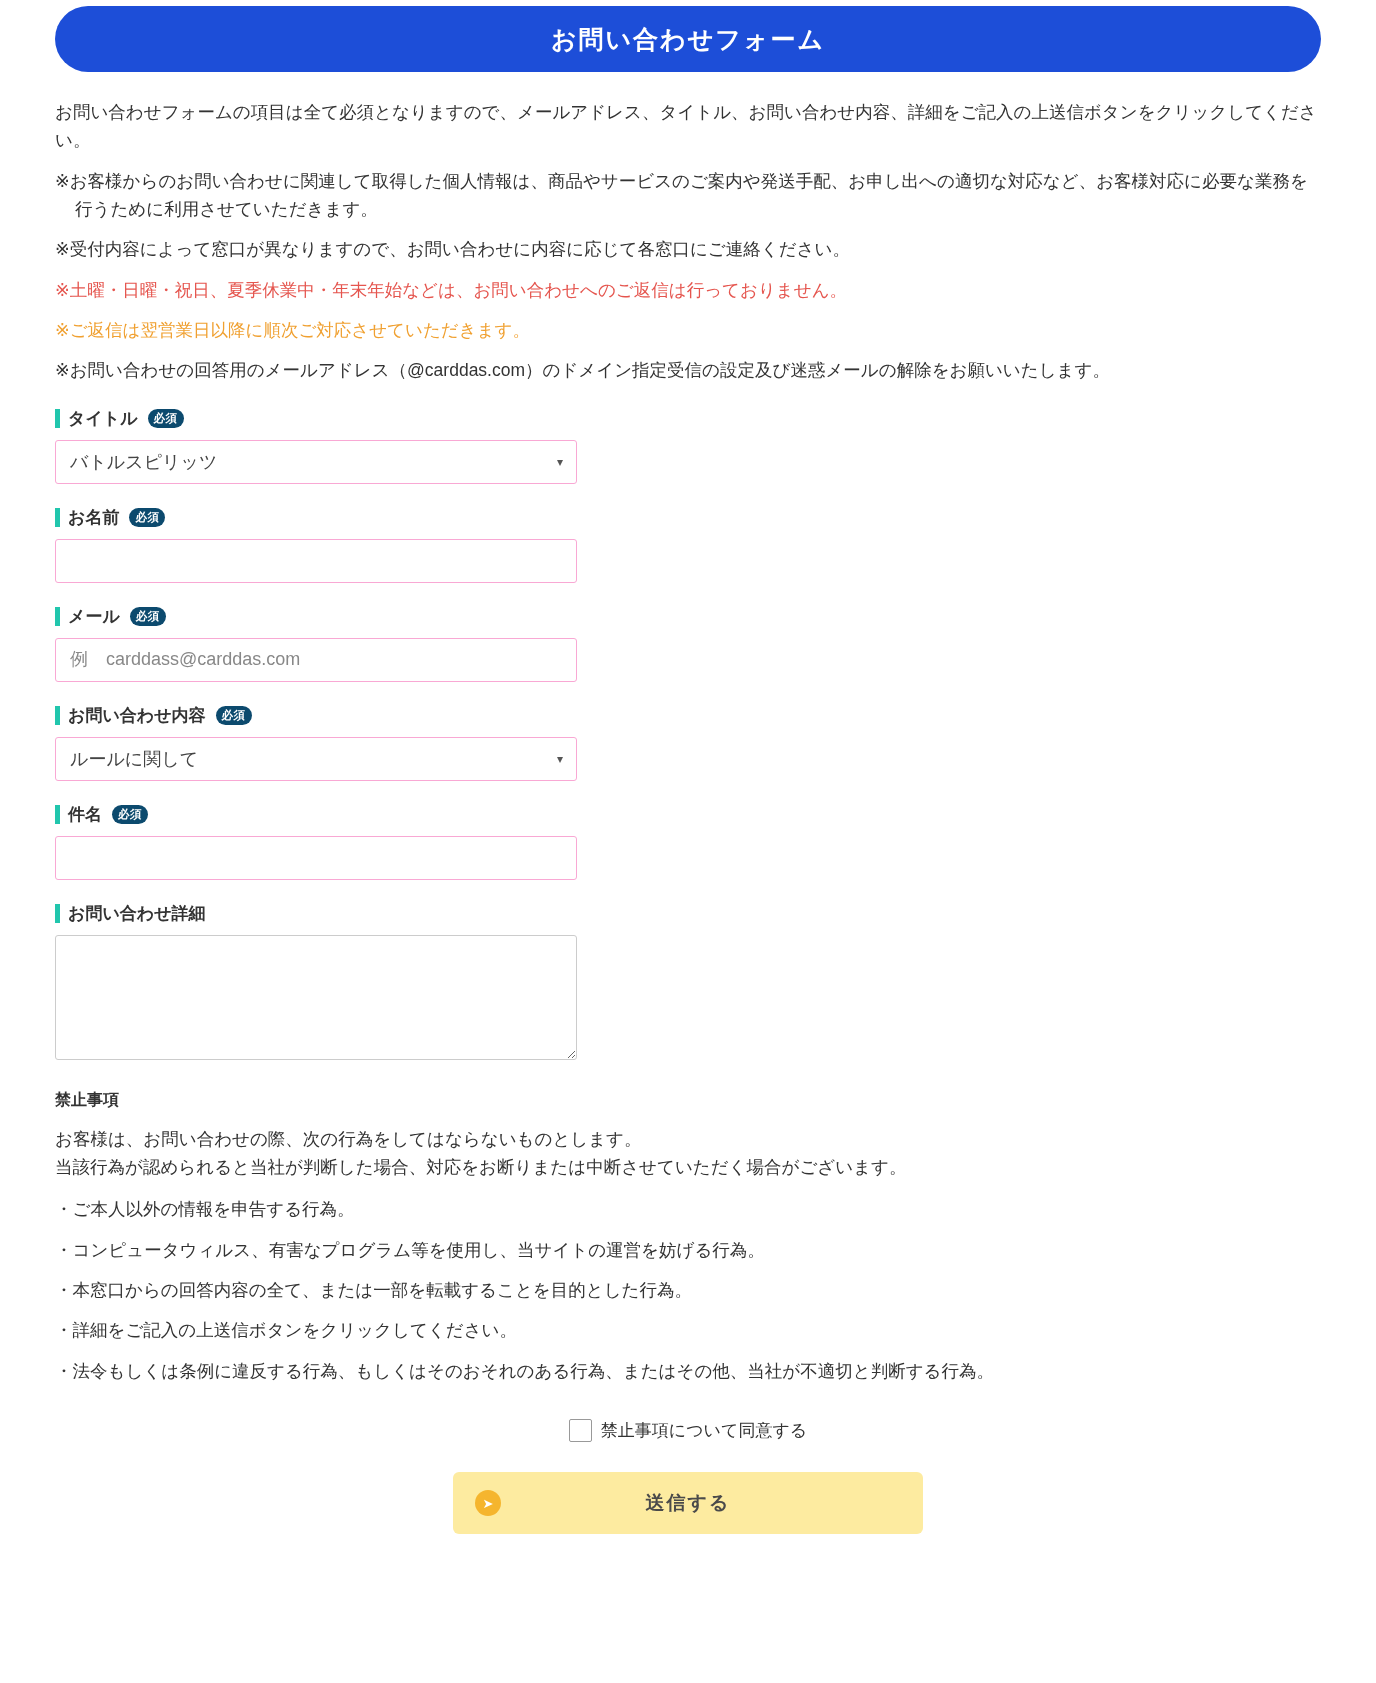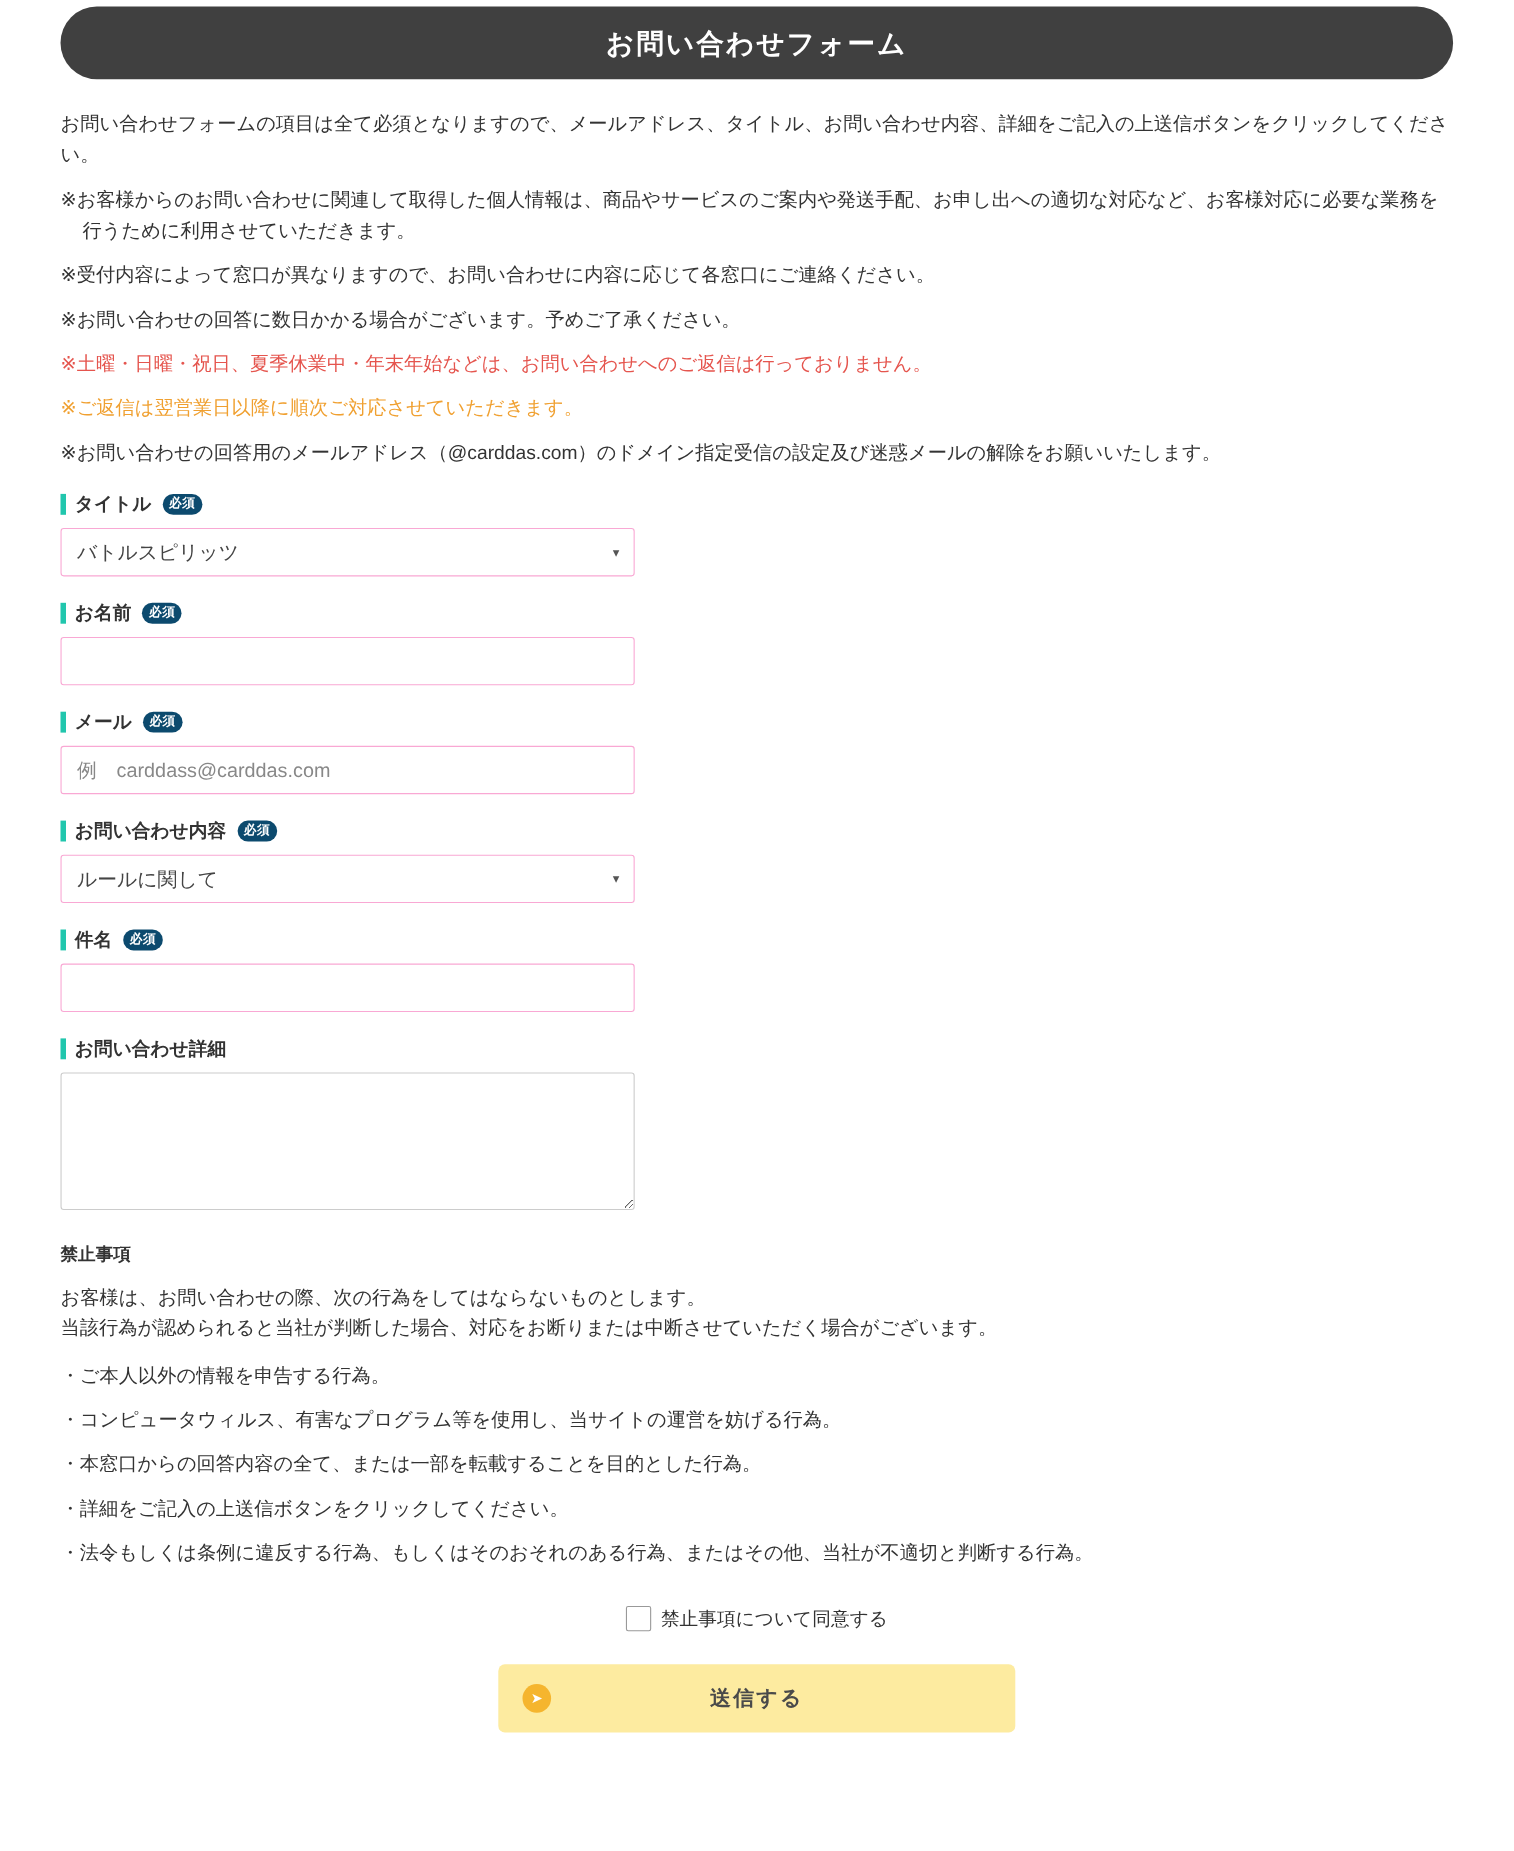--- a/index.html
+++ b/index.html
@@ -17,21 +17,21 @@
   .page {
     width: 1376px;
     box-sizing: border-box;
     padding: 0 55px;
   }
   
   .form-header {
     margin: 6px 0 0 0;
     height: 66px;
     border-radius: 34px;
-    background: #404040;
+    background: #1d4ed8;
     color: #ffffff;
     display: flex;
     align-items: center;
     justify-content: center;
     font-size: 25px;
     font-weight: bold;
     letter-spacing: 2px;
   }
   
   .intro {
@@ -230,21 +230,20 @@
 <body>
 
 <div class="page">
 
   <div class="form-header">お問い合わせフォーム</div>
 
   <div class="intro">
     <p>お問い合わせフォームの項目は全て必須となりますので、メールアドレス、タイトル、お問い合わせ内容、詳細をご記入の上送信ボタンをクリックしてください。</p>
     <p class="hang">※お客様からのお問い合わせに関連して取得した個人情報は、商品やサービスのご案内や発送手配、お申し出への適切な対応など、お客様対応に必要な業務を行うために利用させていただきます。</p>
     <p>※受付内容によって窓口が異なりますので、お問い合わせに内容に応じて各窓口にご連絡ください。</p>
-    <p>※お問い合わせの回答に数日かかる場合がございます。予めご了承ください。</p>
     <p class="warn">※土曜・日曜・祝日、夏季休業中・年末年始などは、お問い合わせへのご返信は行っておりません。</p>
     <p class="warn2">※ご返信は翌営業日以降に順次ご対応させていただきます。</p>
     <p>※お問い合わせの回答用のメールアドレス（@carddas.com）のドメイン指定受信の設定及び迷惑メールの解除をお願いいたします。</p>
   </div>
 
   <div class="field">
     <div class="field-label">
       <span class="label-bar"></span>
       <span>タイトル</span>
       <span class="badge-required">必須</span>

